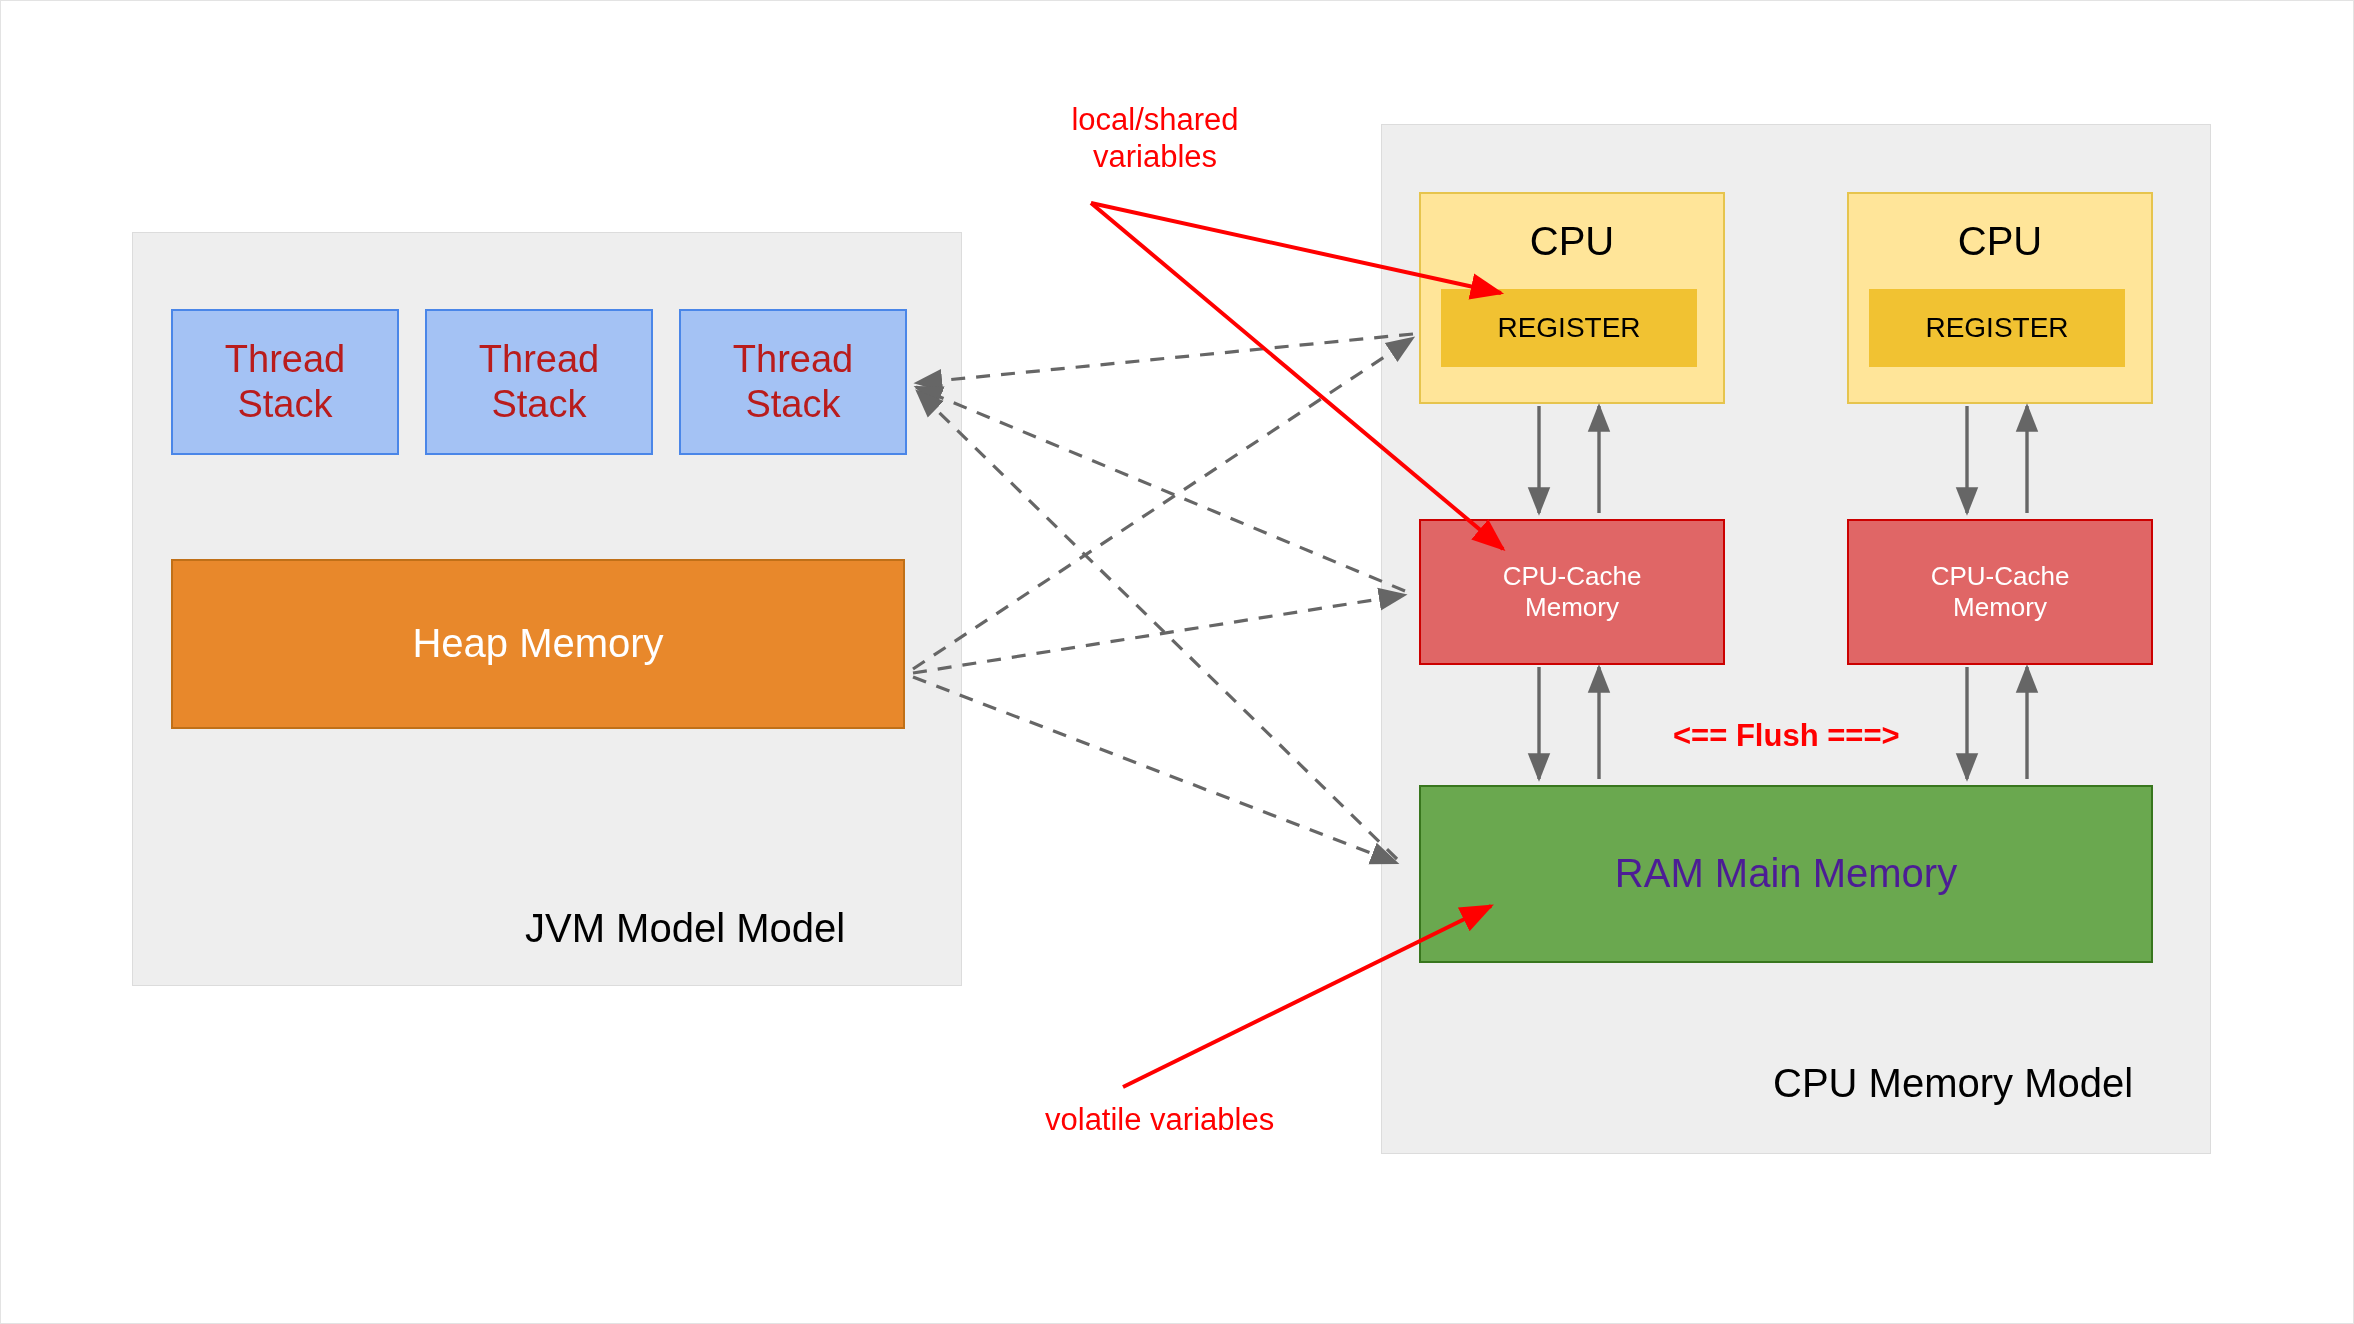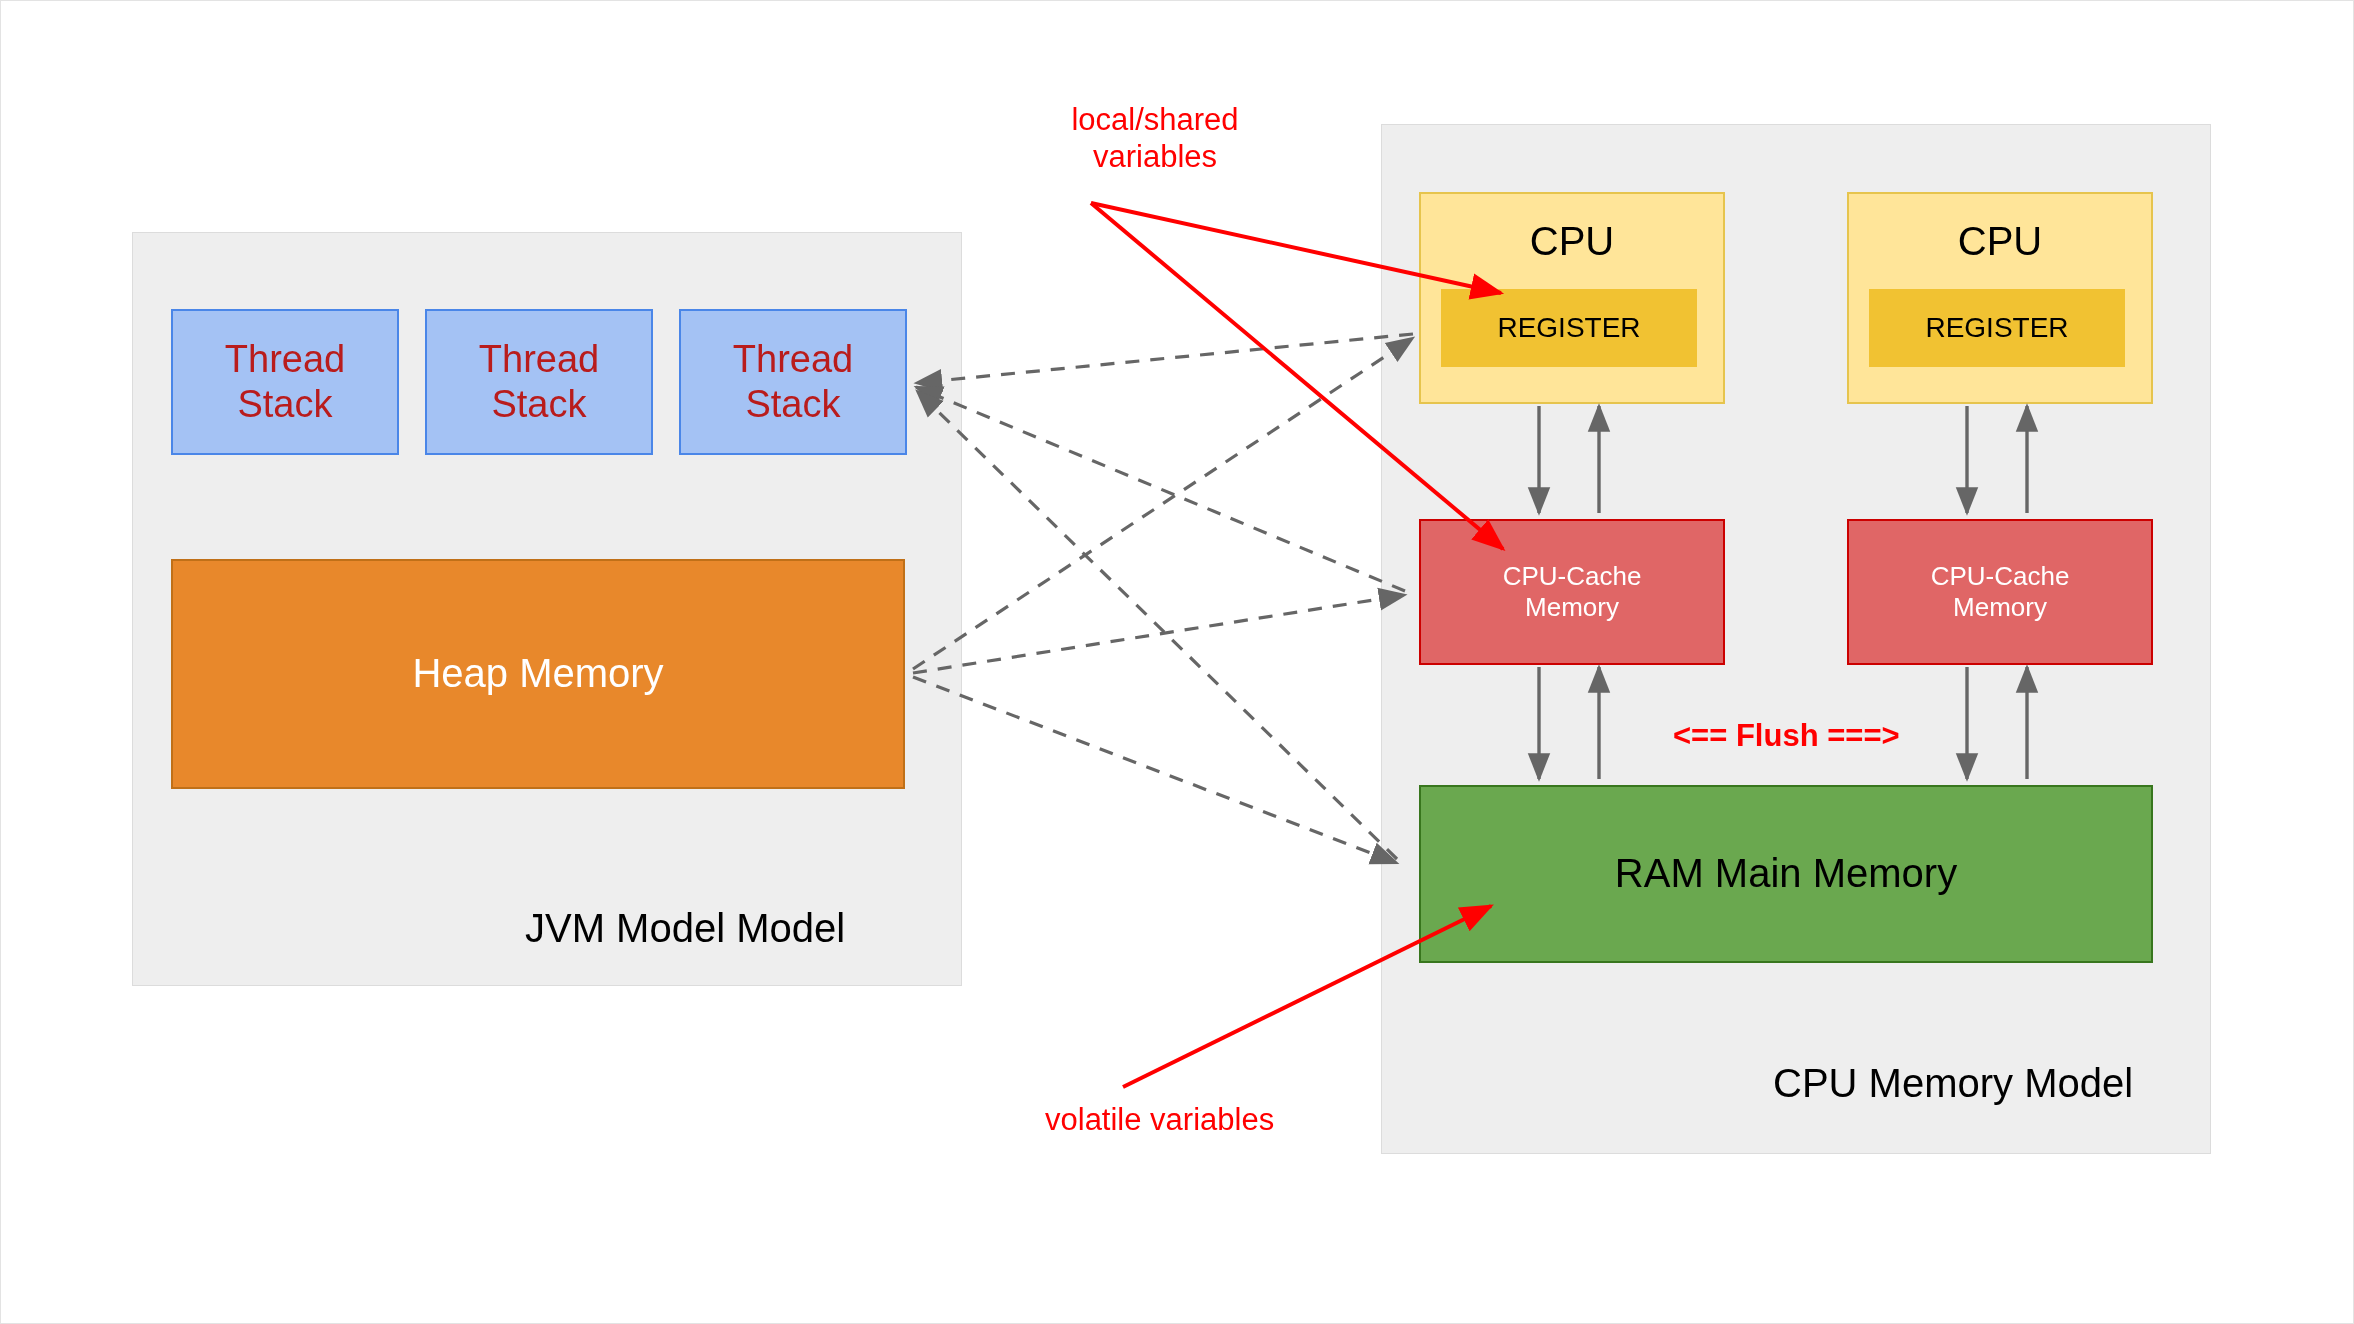--- a/index.html
+++ b/index.html
@@ -31,21 +31,21 @@
     background:#ffe599;border:2px solid #e6c44d;color:#000000;font-size:40px;
     align-items:flex-start;padding-top:24px;
   }
   .register{
     background:#f1c232;border:0;color:#000000;font-size:28px;
   }
   .cache{
     background:#e06666;border:2px solid #cc0000;color:#ffffff;font-size:26px;text-align:center;
   }
   .ram{
-    background:#6aa84f;border:2px solid #38761d;color:#000000;font-size:40px;
+    background:#6aa84f;border:2px solid #38761d;color:#4c1d95;font-size:40px;
   }
 
   .annotation{
     position:absolute;color:#ff0000;font-size:31px;line-height:1.2;text-align:center;
     white-space:pre-line;
     margin-left:44px;
   }
   .flush-label{
     position:absolute;color:#ff0000;font-size:31px;white-space:nowrap;
   }
@@ -63,21 +63,21 @@
   </div>
   <div class="node thread-stack" style="left:424px;top:308px;width:228px;height:146px;">
     <span style="white-space:pre-line;">Thread
 Stack</span>
   </div>
   <div class="node thread-stack" style="left:678px;top:308px;width:228px;height:146px;">
     <span style="white-space:pre-line;">Thread
 Stack</span>
   </div>
 
-  <div class="node heap" style="left:170px;top:558px;width:734px;height:230px;">
+  <div class="node heap" style="left:170px;top:558px;width:734px;height:170px;">
     <span>Heap Memory</span>
   </div>
 
   <div class="panel-title" style="left:524px;top:905px;">JVM Model Model</div>
 
   <div class="panel" style="left:1380px;top:123px;width:830px;height:1030px;"></div>
 
   <div class="node cpu" style="left:1418px;top:191px;width:306px;height:212px;">
     <span>CPU</span>
   </div>

